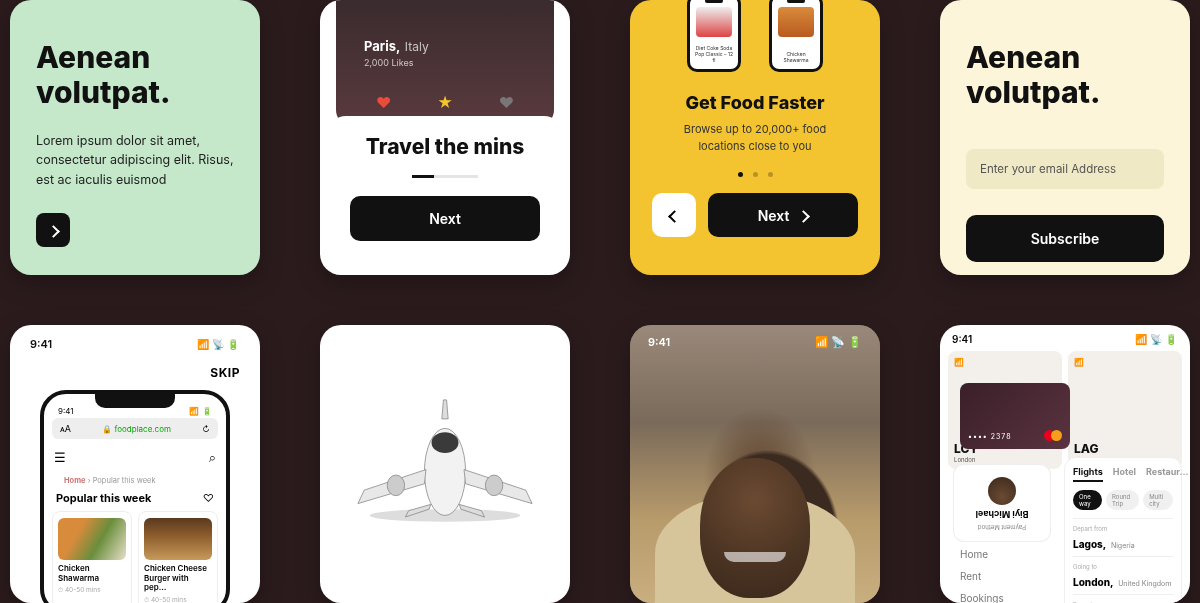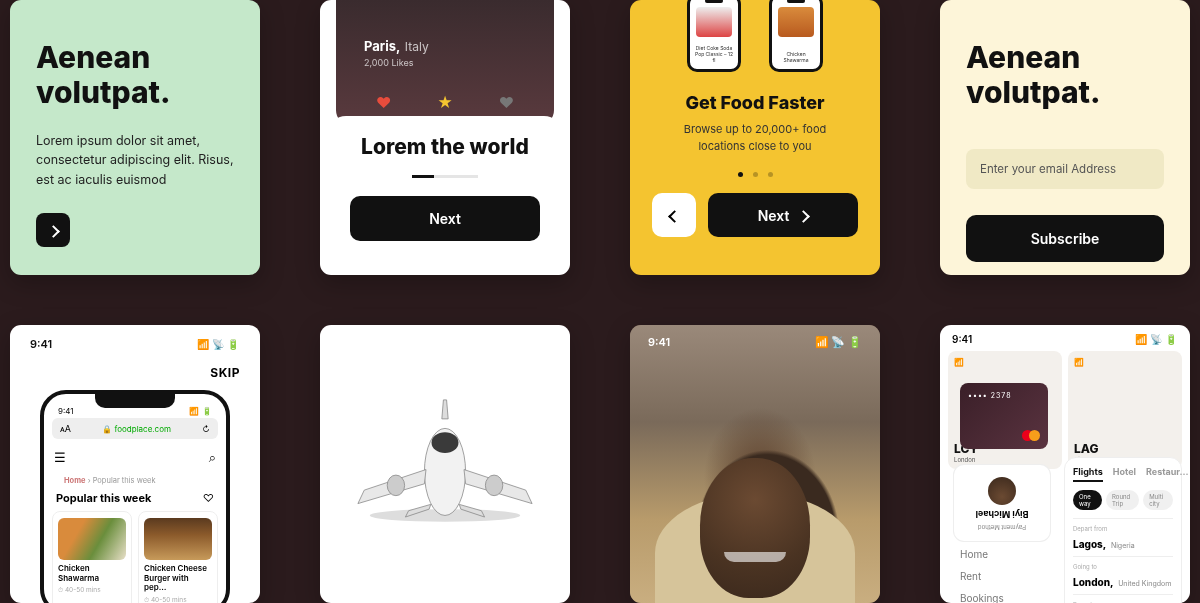--- a/index.html
+++ b/index.html
@@ -13,21 +13,21 @@
   body{background:var(--bg);width:1200px;height:603px;overflow:hidden}
 
   .grid{
     display:grid;
     grid-template-columns:repeat(4,1fr);
     grid-template-rows:275px 278px;
     gap:50px 60px;
     padding:0 10px;
   }
   .card{
-    background:#fff;border-radius:11px;overflow:hidden;position:relative;
+    background:#fff;border-radius:21px;overflow:hidden;position:relative;
     box-shadow:0 8px 24px rgba(0,0,0,.25);
   }
 
   
   .c1{background:var(--green);padding:40px 26px 26px}
   .c1 h2{font-size:30px;font-weight:800;line-height:1.15;color:#111}
   .c1 p{margin-top:22px;font-size:12.5px;line-height:1.55;color:#222}
   .c1 .arrow-btn{margin-top:24px;width:34px;height:34px;border-radius:8px;background:#111;display:flex;align-items:center;justify-content:center;color:#fff}
 
   
@@ -111,21 +111,21 @@
   .c7 .collar{position:absolute;bottom:-10px;left:50%;transform:translateX(-50%);width:200px;height:120px;background:#d6c49a;border-radius:50% 50% 0 0}
 
   
   .c8{background:#fff;padding:8px}
   .c8 .status{display:flex;justify-content:space-between;font-size:10px;font-weight:600;padding:0 4px}
   .c8 .skip{position:absolute;top:40px;right:14px;font-size:11px;font-weight:700;letter-spacing:.5px}
   .c8 .tiles{display:flex;gap:6px;margin-top:6px;height:118px}
   .c8 .tile{background:#f3f0ec;border-radius:8px;flex:1;position:relative;padding:6px;font-size:6px;color:#555;display:flex;flex-direction:column;justify-content:flex-end}
   .c8 .tile .sig{position:absolute;top:6px;left:6px;font-size:8px}
   .c8 .tile .code{font-size:12px;font-weight:800;color:#111}
-  .c8 .cc{position:absolute;top:58px;left:20px;width:88px;height:66px;background:linear-gradient(135deg,#3a1f28,#5a3340);border-radius:8px;color:#fff;padding:8px;font-size:7px;display:flex;flex-direction:column;justify-content:flex-start}
+  .c8 .cc{position:absolute;top:58px;left:20px;width:110px;height:66px;background:linear-gradient(135deg,#3a1f28,#5a3340);border-radius:8px;color:#fff;padding:8px;font-size:7px;display:flex;flex-direction:column;justify-content:flex-end}
   .c8 .cc .num{letter-spacing:1px}
   .c8 .cc .mc{position:absolute;right:8px;bottom:8px;width:18px;height:11px}
   .c8 .cc .mc::before,.c8 .cc .mc::after{content:"";position:absolute;width:11px;height:11px;border-radius:50%}
   .c8 .cc .mc::before{background:#eb001b;left:0}
   .c8 .cc .mc::after{background:#f79e1b;right:0}
   .c8 .profile{position:absolute;left:14px;top:140px;width:96px;background:#fff;border-radius:10px;padding:10px 8px 8px;text-align:center;transform:rotate(180deg);box-shadow:0 0 0 1px #eee}
   .c8 .profile .av{width:28px;height:28px;border-radius:50%;background:radial-gradient(circle at 50% 30%,#6b4a32,#3a281c);margin:4px auto}
   .c8 .profile .nm{font-size:9px;font-weight:700;margin-top:4px}
   .c8 .profile .pm{font-size:6px;color:#888}
   .c8 .menu{position:absolute;left:14px;top:218px;width:96px;font-size:10px;color:#777}
@@ -163,21 +163,21 @@
       <div class="loc">
         <b>Paris,</b>
         <i>Italy</i>
         <small>2,000 Likes</small>
       </div>
       <span class="heart red">♥</span>
       <span class="heart star">★</span>
       <span class="heart grey">♥</span>
     </div>
     <div class="sheet">
-      <h3>Lorem the world</h3>
+      <h3>Travel the mins</h3>
       <div class="dots2">
         <span class="active"></span>
           <span></span>
           <span></span>
       </div>
       <div class="next-btn">Next</div>
     </div>
   </div>
 
   <div class="card c3">

